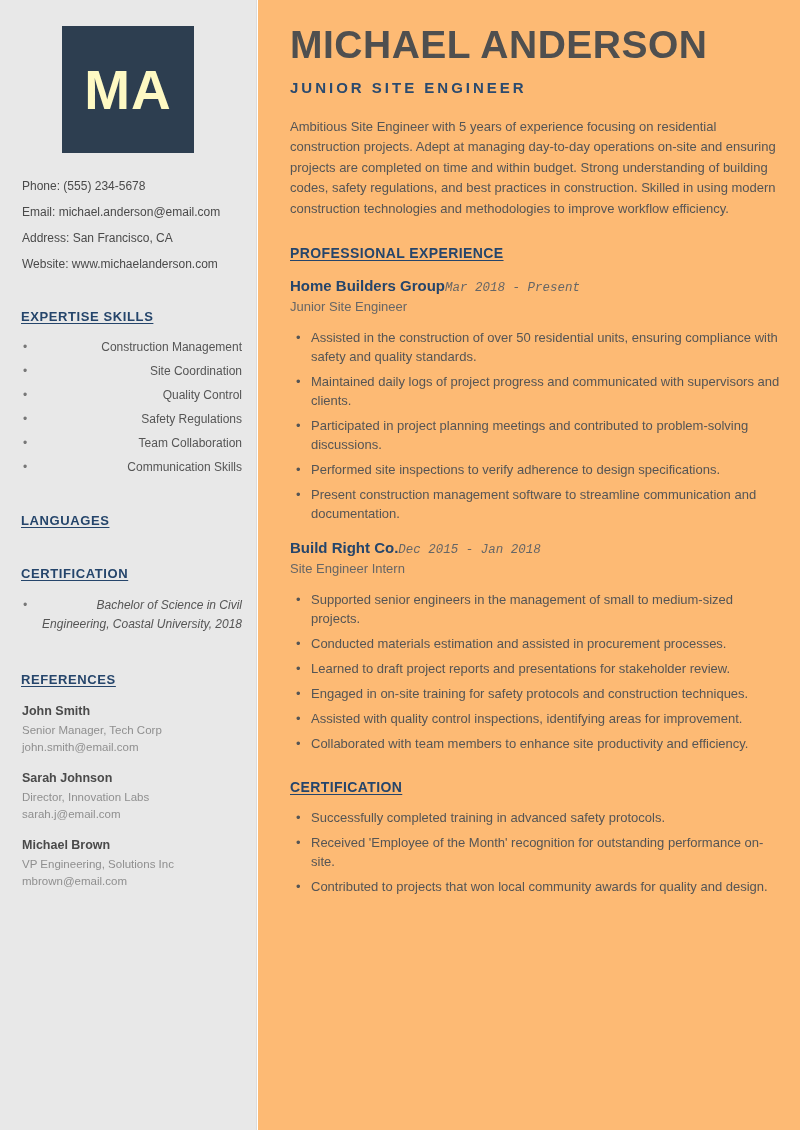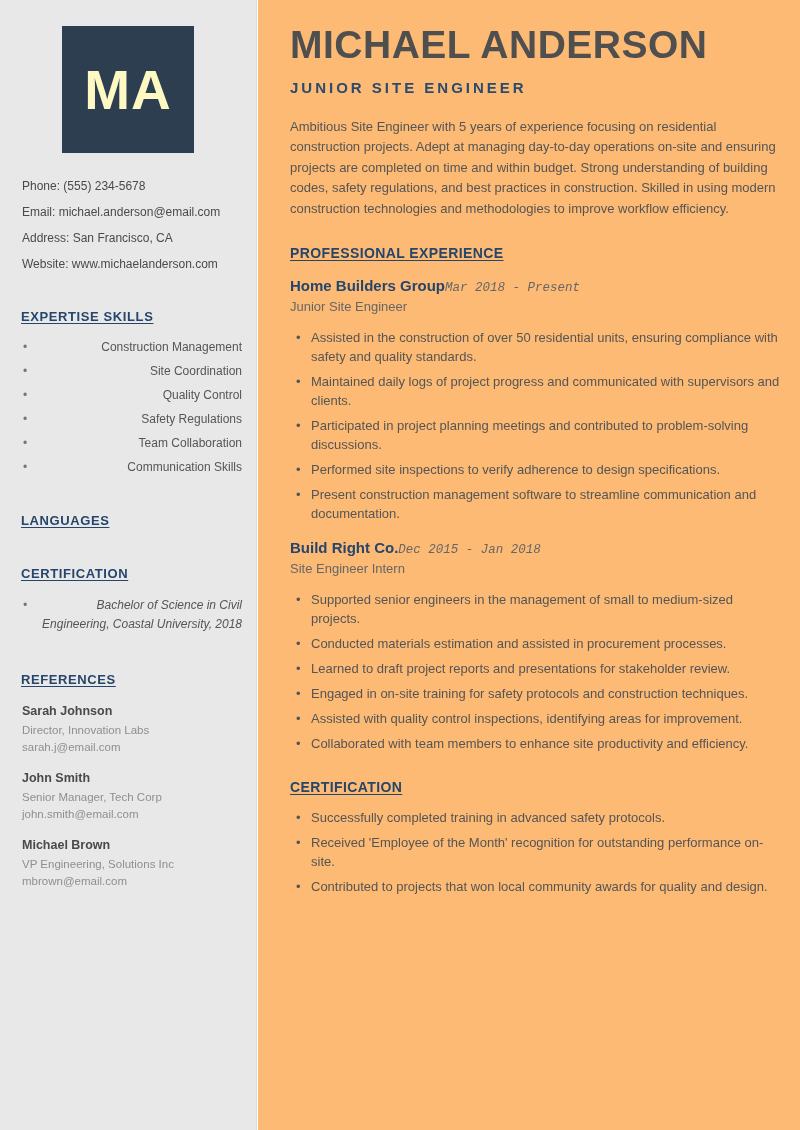--- a/index.html
+++ b/index.html
@@ -128,28 +128,28 @@
     <section class="side-section">
       <h2 class="side-heading">CERTIFICATION</h2>
       <ul class="side-list loose">
         <li>Bachelor of Science in Civil Engineering, Coastal University, 2018</li>
       </ul>
     </section>
 
     <section class="side-section">
       <h2 class="side-heading">REFERENCES</h2>
       <div class="ref">
+        <p class="ref-name">John Smith</p>
+        <p class="ref-title">Senior Manager, Tech Corp</p>
+        <p class="ref-email">john.smith@email.com</p>
+      </div>
+      <div class="ref">
         <p class="ref-name">Sarah Johnson</p>
         <p class="ref-title">Director, Innovation Labs</p>
         <p class="ref-email">sarah.j@email.com</p>
-      </div>
-      <div class="ref">
-        <p class="ref-name">John Smith</p>
-        <p class="ref-title">Senior Manager, Tech Corp</p>
-        <p class="ref-email">john.smith@email.com</p>
       </div>
       <div class="ref">
         <p class="ref-name">Michael Brown</p>
         <p class="ref-title">VP Engineering, Solutions Inc</p>
         <p class="ref-email">mbrown@email.com</p>
       </div>
     </section>
 
   </aside>
 

